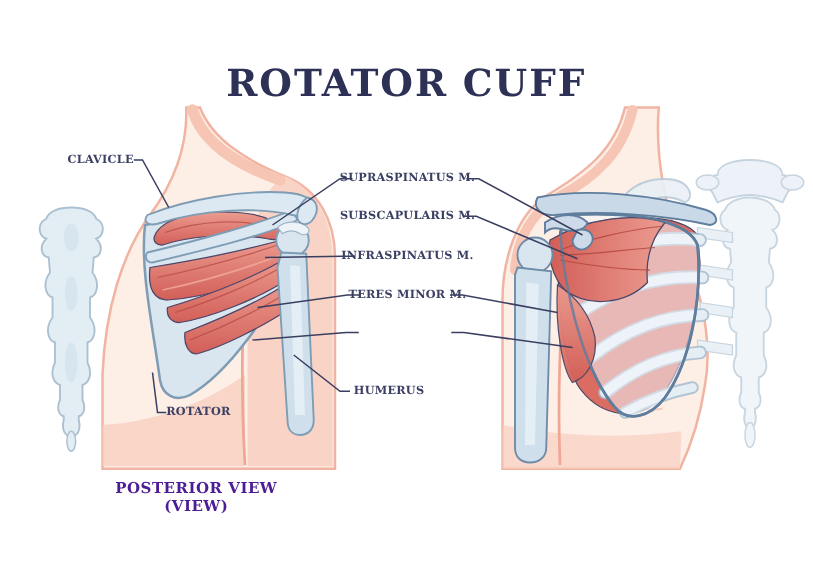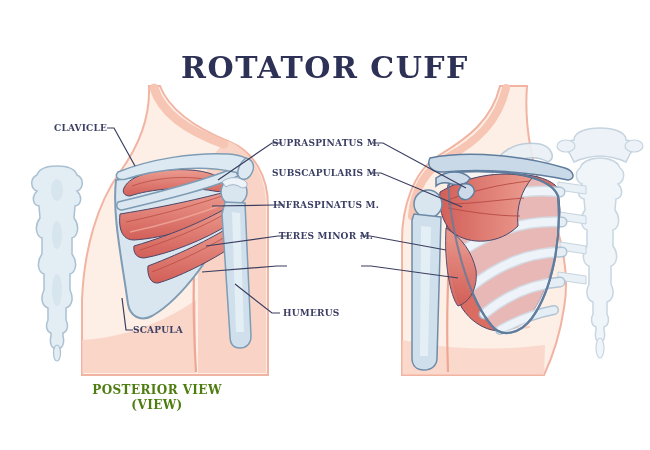--- a/index.html
+++ b/index.html
@@ -13,21 +13,21 @@
   }
   .art{position:absolute;left:0;top:0;}
   .lbl{
     position:absolute;transform:translateY(-50%);
     font-size:9px;font-weight:bold;color:#3b3f63;letter-spacing:.2px;white-space:nowrap;
     z-index:5;
   }
   .lbl.center{width:146px;left:253px;text-align:center;}
   .caption{
     position:absolute;width:220px;text-align:center;z-index:5;
-    font-size:12px;font-weight:bold;color:#4d7c0f;letter-spacing:.4px;line-height:15px;
+    font-size:12px;font-weight:bold;color:#4c1d95;letter-spacing:.4px;line-height:15px;
   }
 </style>
 </head>
 <body>
 
 <div class="canvas">
 
   <div class="title">ROTATOR CUFF</div>
 
   <svg class="art" width="650" height="450" viewBox="0 0 650 450">
@@ -170,21 +170,21 @@
       <polyline points="288,236 278,236 206,246"></polyline>
       <polyline points="360,236 370,236 446,250"></polyline>
       <polyline points="287,266 277,266 202,272"></polyline>
       <polyline points="361,266 371,266 458,278"></polyline>
       <polyline points="280,313 272,313 235,284"></polyline>
       <polyline points="133,330 126,330 122,298"></polyline>
     </g>
   </svg>
 
   <div class="lbl" style="right:543px;top:128px;text-align:left;">CLAVICLE</div>
-  <div class="lbl" style="left:133px;top:330px;">SCAPULA</div>
+  <div class="lbl" style="left:133px;top:330px;">ROTATOR</div>
   <div class="lbl" style="left:283px;top:313px;">HUMERUS</div>
 
   <div class="lbl center" style="top:143px;">SUPRASPINATUS M.</div>
   <div class="lbl center" style="top:173px;">SUBSCAPULARIS M.</div>
   <div class="lbl center" style="top:236px;">TERES MINOR M.</div>
   <div class="lbl center" style="top:205px;">INFRASPINATUS M.</div>
 
   <div class="caption" style="left:47px;top:383px;">
     <div>POSTERIOR VIEW</div>
     <div>(VIEW)</div>

